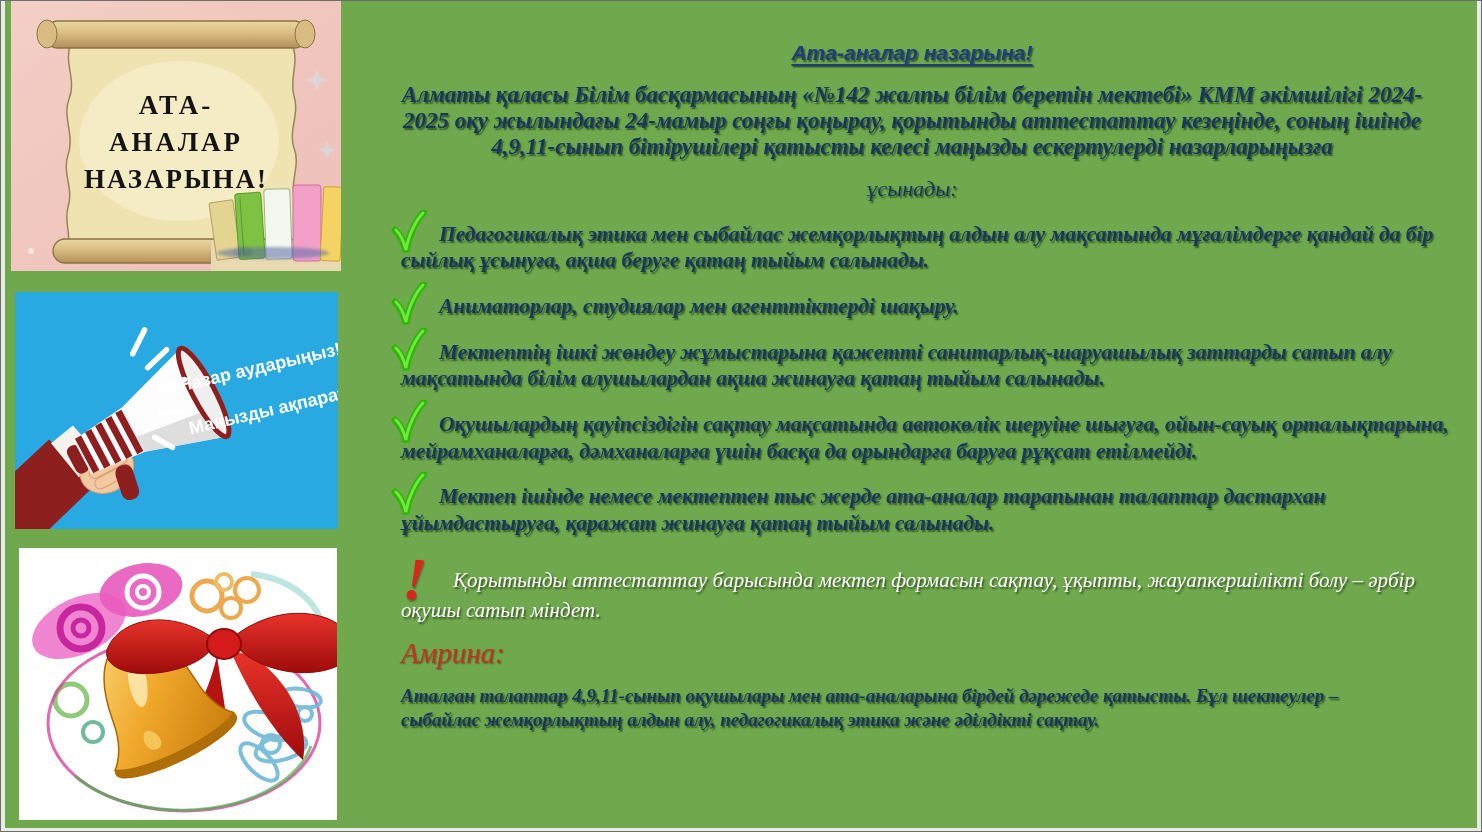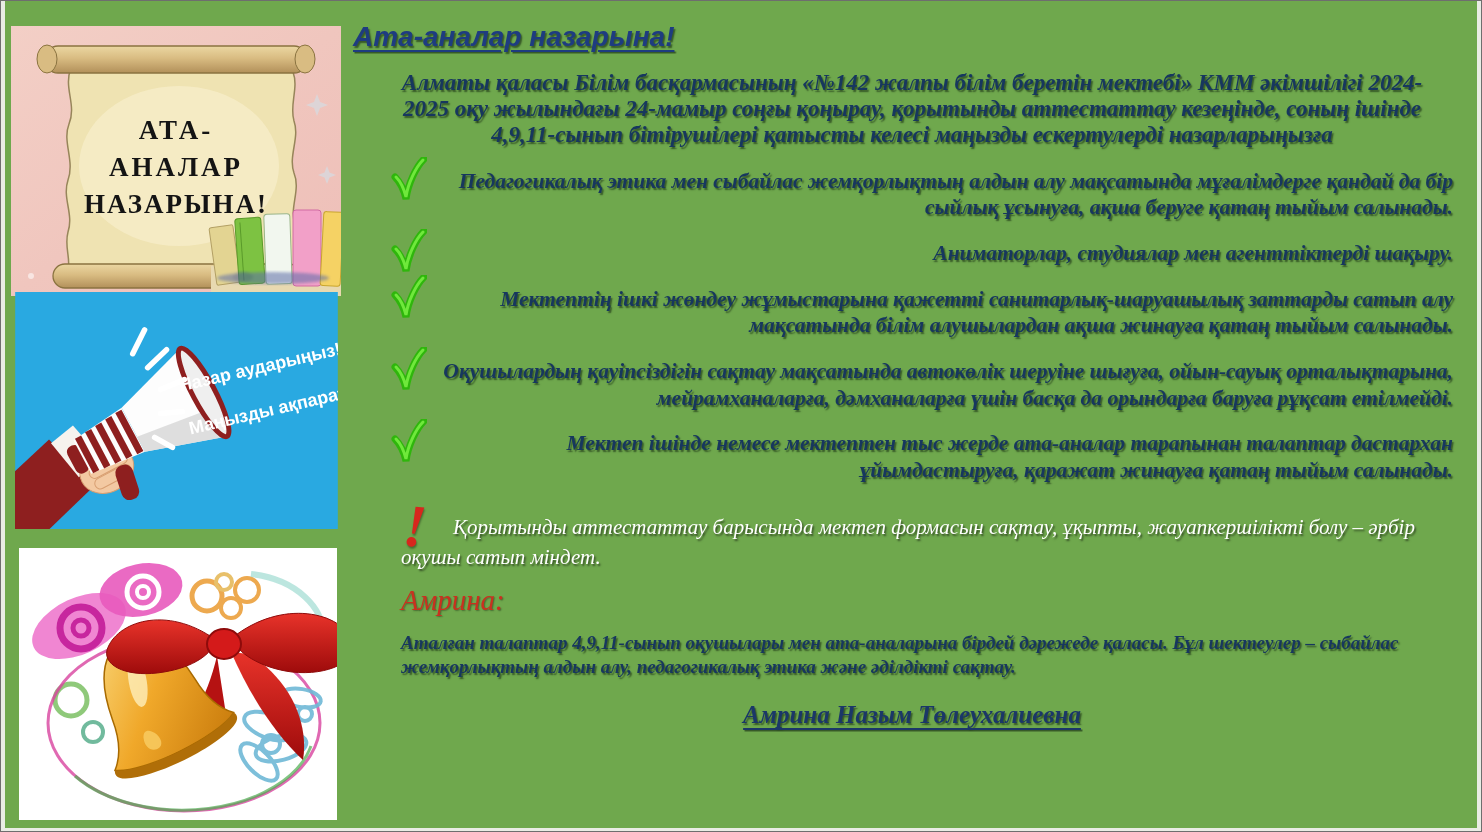--- a/index.html
+++ b/index.html
@@ -10,49 +10,49 @@
     position:relative; width:1482px; height:832px;
     background:#6FA84D;
     border:1px solid #6e6e6e;
     box-shadow: inset 4px 0 0 #e9ece4, inset -4px 0 0 #e9ece4, inset 0 -3px 0 #e9ece4;
     overflow:hidden;
   }
 
   
   .fig { position:absolute; overflow:hidden; }
   .fig svg { display:block; width:100%; height:100%; }
-  .fig-scroll   { left:10px;  top:25px;   width:330px; height:270px; }
+  .fig-scroll   { left:10px;  top:0;   width:330px; height:270px; }
   .fig-megaphone{ left:14px;  top:291px; width:323px; height:237px; }
   .fig-bell     { left:18px;  top:546px; width:318px; height:274px; }
 
   
   .content {
     position:absolute; left:352px; top:18px; width:1118px;
     color:#17375E;
   }
   .shadowed { text-shadow:1.5px 1.5px 1.5px rgba(10,25,10,0.55); }
 
   .title {
     font-family:"Liberation Sans", sans-serif;
     font-style:italic; font-weight:bold;
-    font-size:28px; color:#1E3C80; text-align:left;
+    font-size:21px; color:#1E3C80; text-align:center;
     text-decoration:underline; text-underline-offset:4px;
-    margin-top:2px;
+    margin-top:22px;
   }
   .intro {
     margin:17px auto 0; width:1060px;
     font-style:italic; font-weight:bold;
     font-size:23px; line-height:1.14; text-align:center;
   }
   .intro-suffix {
     margin-top:15px; text-align:center;
     font-style:italic; font-size:22px;
   }
 
-  ul.notices { list-style:none; margin:10px 0 0 48px; width:1052px;text-align:right; }
+  ul.notices { list-style:none; margin:10px 0 0 48px; width:1052px; }
   ul.notices li {
     position:relative; margin-top:19px;
     font-style:italic; font-weight:bold;
     font-size:21.5px; line-height:1.24;
   }
   ul.notices li p { text-indent:38px; }
   .check { position:absolute; left:-10px; top:-11px; width:36px; height:46px; }
 
   .important {
     position:relative; margin:28px 0 0 48px; width:1052px;
@@ -258,20 +258,21 @@
         <ellipse cx="0" cy="10" rx="17" ry="15" fill="#D41A1A" stroke="#8E0B0B" stroke-width="2"></ellipse>
       </g>
     </svg>
   </div>
 
   <div class="content">
 
     <div class="title shadowed">Ата-аналар назарына!</div>
 
     <p class="intro shadowed">Алматы қаласы Білім басқармасының «№142 жалпы білім беретін мектебі» КММ әкімшілігі 2024-2025 оқу жылындағы 24-мамыр соңғы қоңырау, қорытынды аттестаттау кезеңінде, соның ішінде 4,9,11-сынып бітірушілері қатысты келесі маңызды ескертулерді назарларыңызға</p>
+    <p class="intro-suffix shadowed">ұсынады:</p>
 
     <ul class="notices">
       <li>
         <svg class="check" viewBox="0 0 36 46">
           <path d="M4 20 C9 25 13 33 15 42 C17 27 25 10 33 2" fill="none" stroke="#2FB60C" stroke-width="7" stroke-linecap="round"></path>
           <path d="M5 20 C10 25 13 32 15 40 C17 26 25 10 32 3" fill="none" stroke="#6FE83B" stroke-width="3" stroke-linecap="round"></path>
         </svg>
         <p class="shadowed">Педагогикалық этика мен сыбайлас жемқорлықтың алдын алу мақсатында мұғалімдерге қандай да бір сыйлық ұсынуға, ақша беруге қатаң тыйым салынады.</p>
       </li>
       <li>
@@ -303,18 +304,17 @@
         <p class="shadowed">Мектеп ішінде немесе мектептен тыс жерде ата-аналар тарапынан талаптар дастархан ұйымдастыруға, қаражат жинауға қатаң тыйым салынады.</p>
       </li>
     </ul>
 
     <div class="important">
       <span class="excl-mark">!</span>
       <p>Қорытынды аттестаттау барысында мектеп формасын сақтау, ұқыпты, жауапкершілікті болу – әрбір оқушы сатып міндет.</p>
     </div>
 
     <div class="note-heading">Амрина:</div>
-    <p class="note-text shadowed">Аталған талаптар 4,9,11-сынып оқушылары мен ата-аналарына бірдей дәрежеде қаласы. Бұл шектеулер – сыбайлас жемқорлықтың алдын алу, педагогикалық этика және әділдікті сақтау.</p>
-
-    <div class="signature shadowed">Амрина Назым Төлеухалиевна</div>
+    <p class="note-text shadowed">Аталған талаптар 4,9,11-сынып оқушылары мен ата-аналарына бірдей дәрежеде қатысты. Бұл шектеулер – сыбайлас жемқорлықтың алдын алу, педагогикалық этика және әділдікті сақтау.</p>
+
 
   </div>
 </div>
 
 </body></html>

